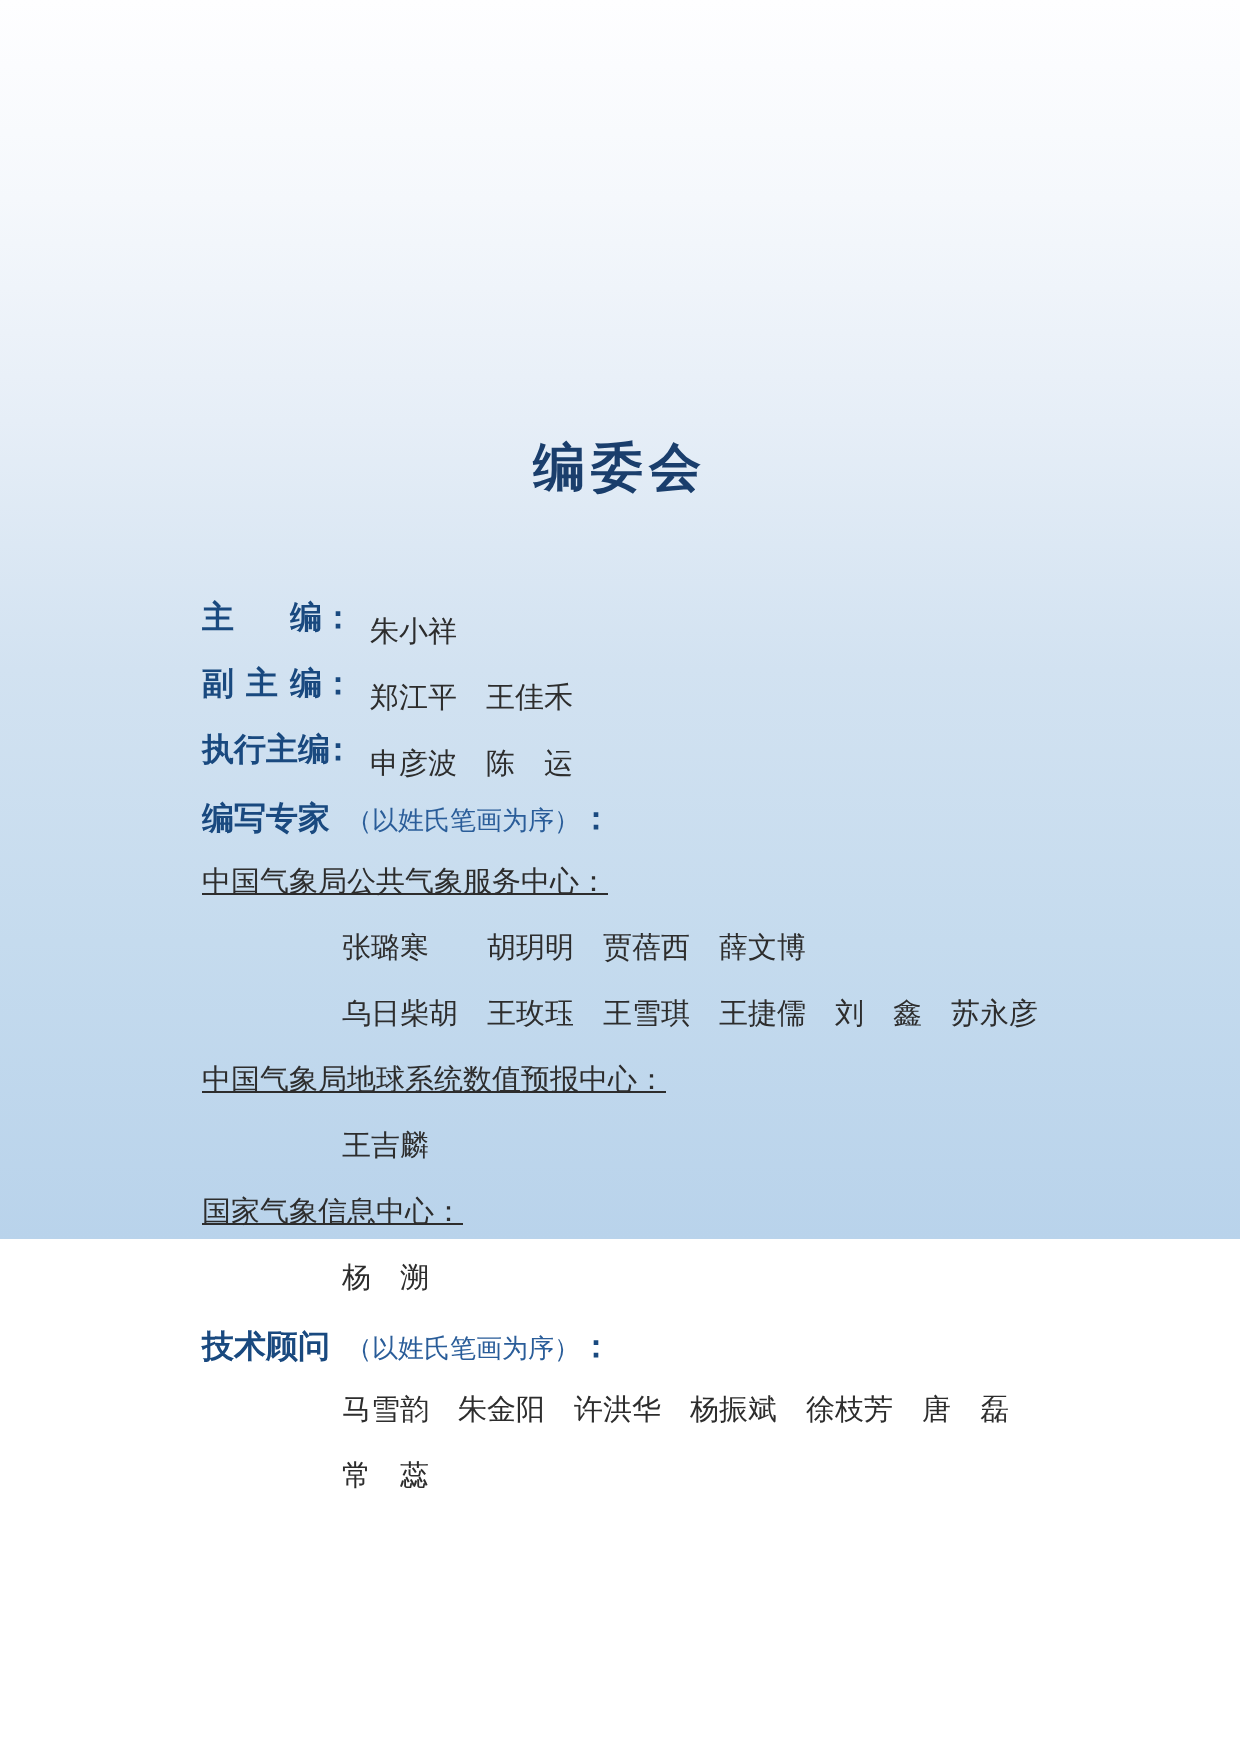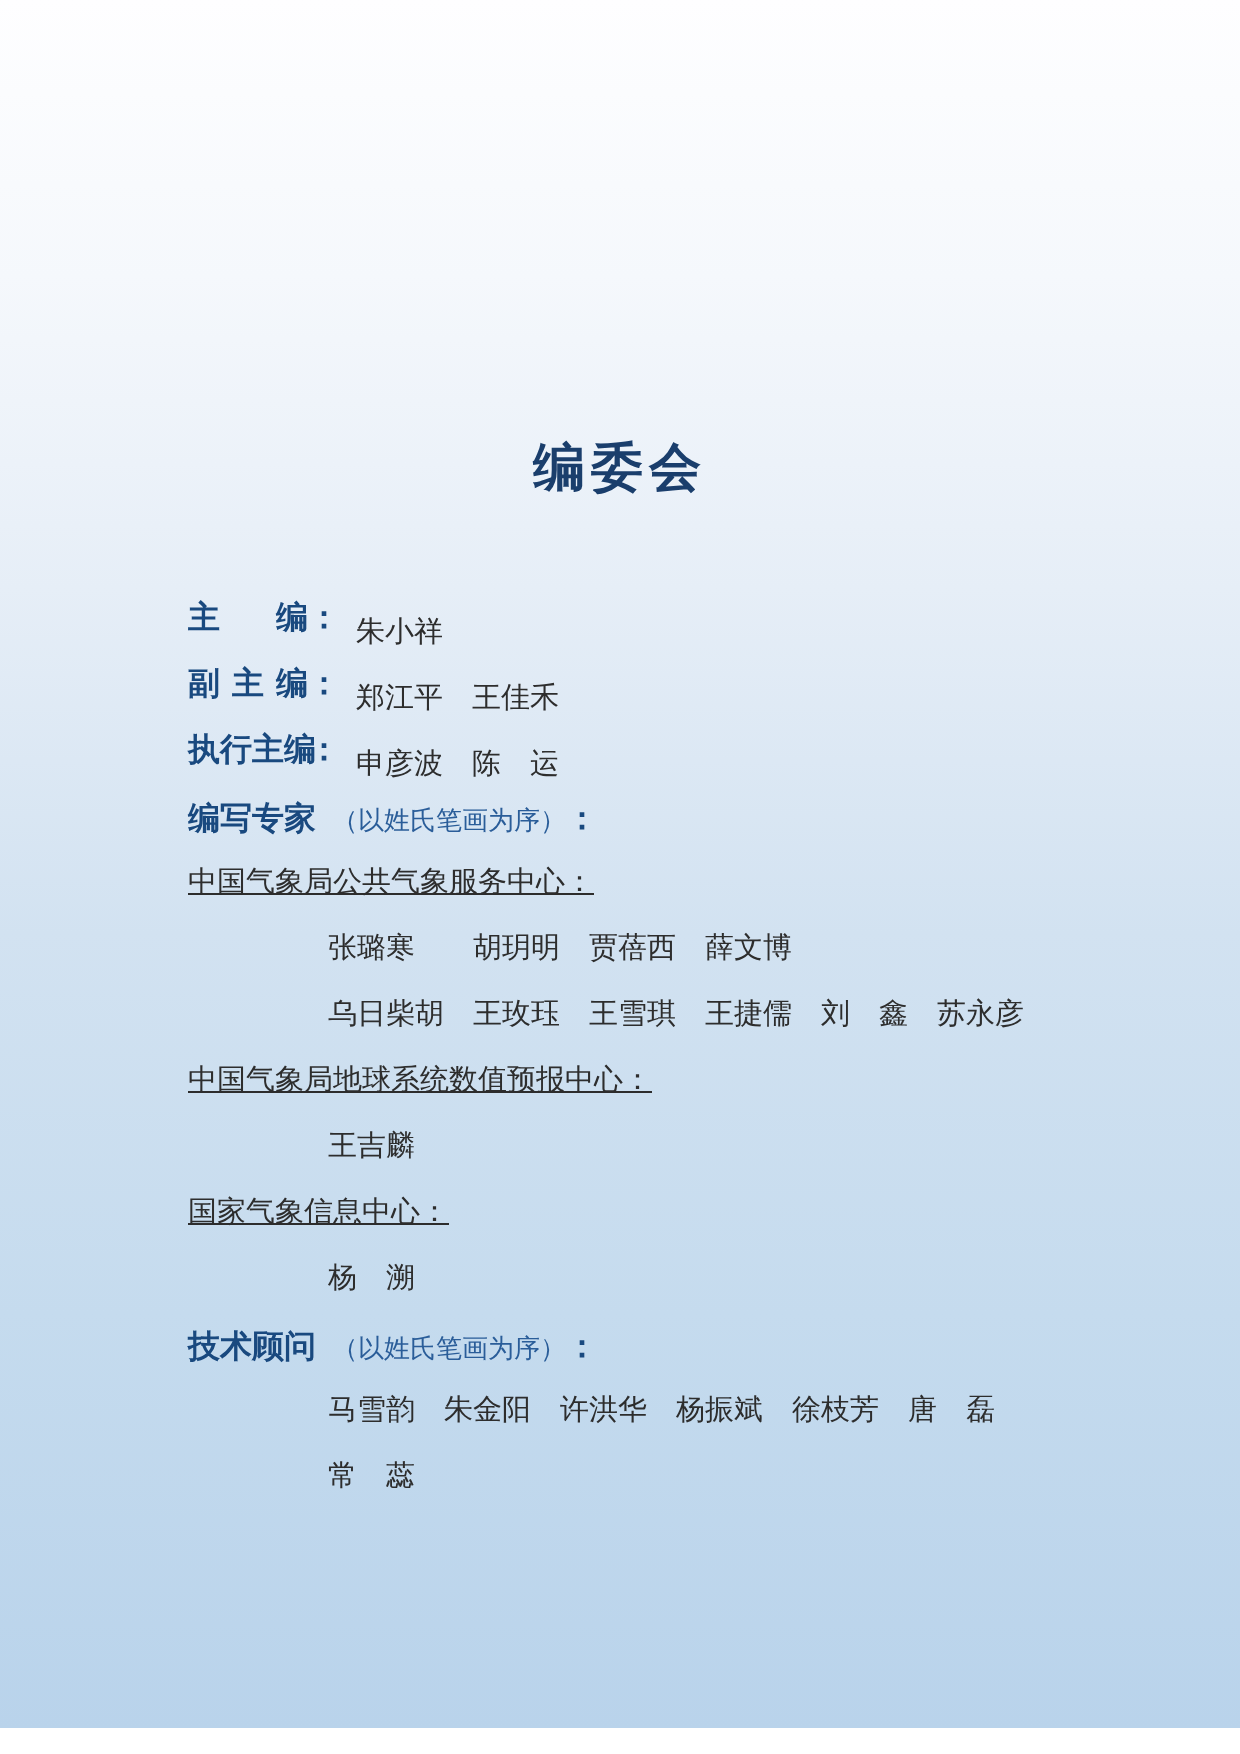--- a/index.html
+++ b/index.html
@@ -5,21 +5,21 @@
   html, body { margin: 0; padding: 0; }
   body {
     width: 1240px;
     height: 1754px;
     font-family: "Liberation Sans", sans-serif;
     overflow: hidden;
   }
   .page {
     position: relative;
     width: 1240px;
-    height: 1728px;
+    height: 1239px;
     background: linear-gradient(180deg,
       #fefeff 0%,
       #f5f8fc 16%,
       #e6eef7 34%,
       #d2e2f1 54%,
       #c5dbee 76%,
       #b9d3eb 100%);
   }
   .title {
     position: absolute;
@@ -31,21 +31,21 @@
     font-family: "Liberation Serif", serif;
     font-weight: bold;
     font-size: 52px;
     line-height: 80px;
     color: #1a3e6c;
     letter-spacing: 6px;
   }
   .content {
     position: absolute;
     top: 585px;
-    left: 188px;
+    left: 202px;
     width: 900px;
   }
   .line {
     height: 66px;
     display: flex;
     align-items: center;
   }
   .line.baseline { align-items: baseline; height: 66px; padding-top: 14px; box-sizing: border-box; }
   .role-label {
     color: #19497f;

